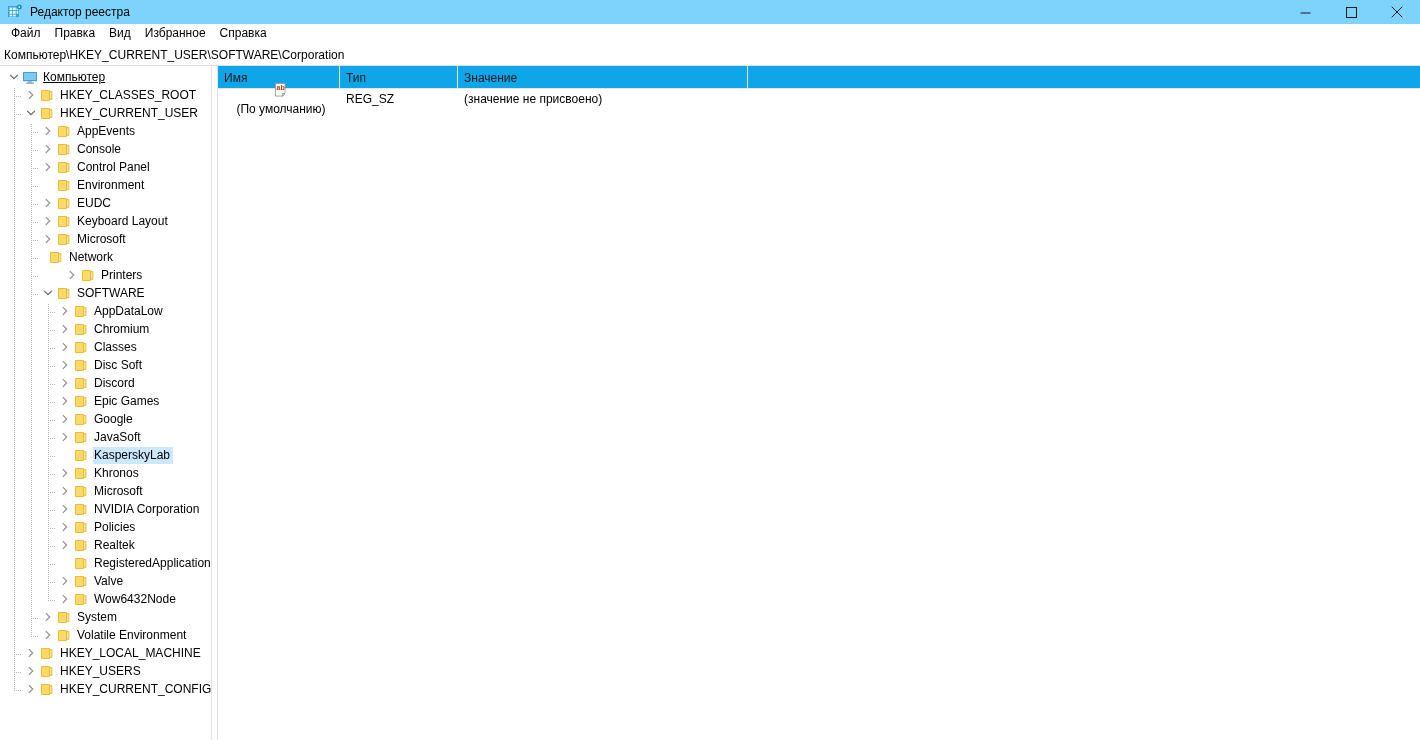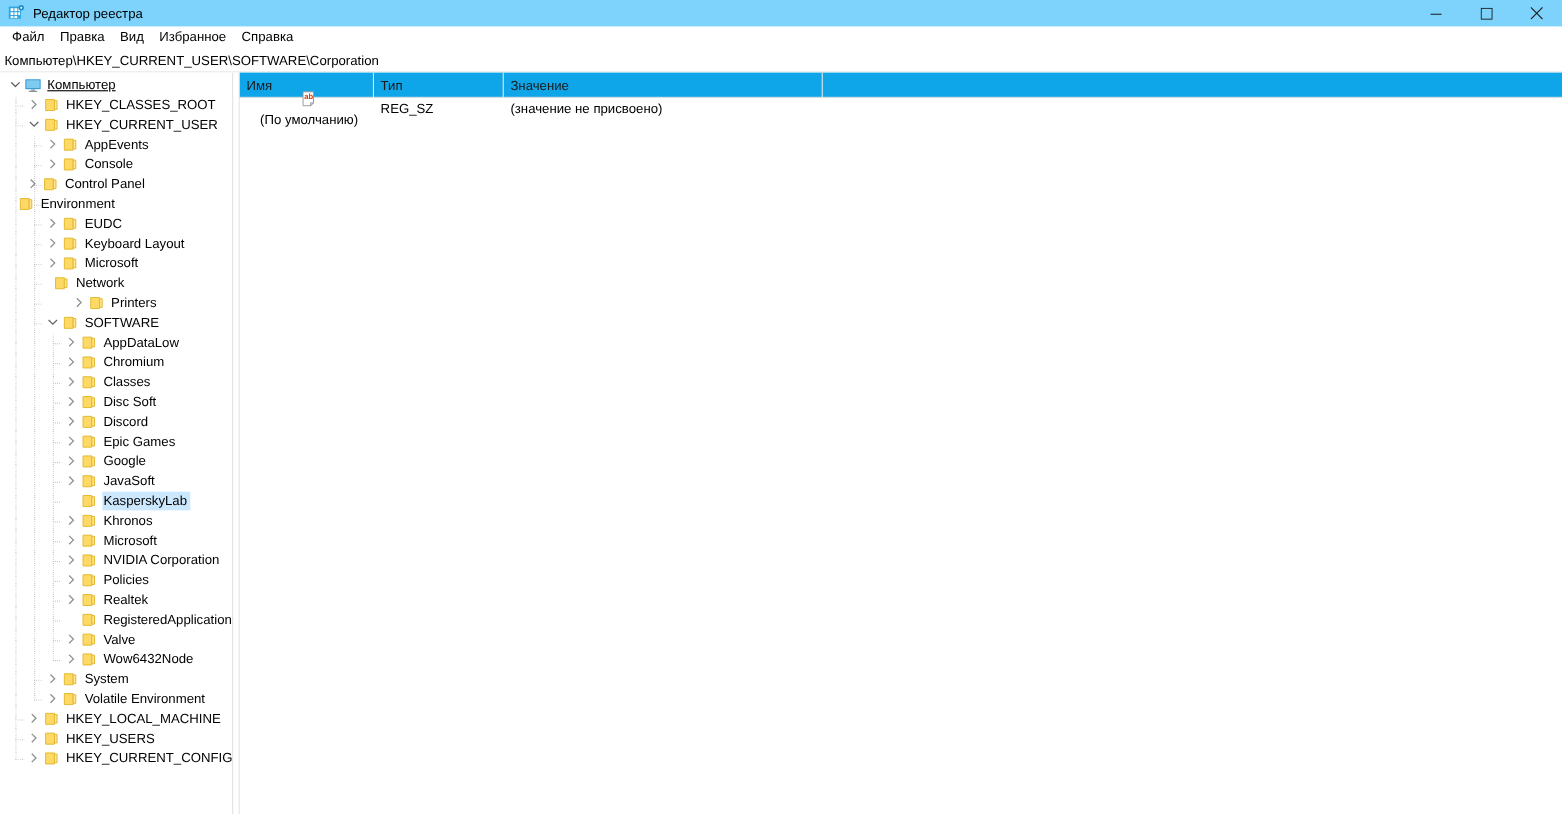--- a/index.html
+++ b/index.html
@@ -392,35 +392,35 @@
               </svg>
             </span>
             <span class="node-icon">
               <svg width="16" height="16" viewBox="0 0 16 16">
                 <path d="M2.5 3.5 h8 v10 h-8 z" fill="#ffd966" stroke="#e3b92f" stroke-width="0.9"></path>
                 <path d="M10.5 4.6 h2.4 v7.8 h-2.4 z" fill="#ffe49a" stroke="#e3b92f" stroke-width="0.9"></path>
               </svg>
             </span>
             <span class="label-wrap">Console</span>
           </div>
-          <div class="tree-row" style="padding-left: 22px;">
+          <div class="tree-row" style="padding-left: 40px;">
             <span class="twisty">
               <svg width="10" height="10" viewBox="0 0 10 10">
                 <path d="M3.3 1.6 L6.7 5 L3.3 8.4" fill="none" stroke="#909090" stroke-width="1.2" stroke-linecap="square"></path>
               </svg>
             </span>
             <span class="node-icon">
               <svg width="16" height="16" viewBox="0 0 16 16">
                 <path d="M2.5 3.5 h8 v10 h-8 z" fill="#ffd966" stroke="#e3b92f" stroke-width="0.9"></path>
                 <path d="M10.5 4.6 h2.4 v7.8 h-2.4 z" fill="#ffe49a" stroke="#e3b92f" stroke-width="0.9"></path>
               </svg>
             </span>
             <span class="label-wrap">Control Panel</span>
           </div>
-          <div class="tree-row" style="">
+          <div class="tree-row" style="padding-left: 40px;">
             <span class="twisty"></span>
             <span class="node-icon">
               <svg width="16" height="16" viewBox="0 0 16 16">
                 <path d="M2.5 3.5 h8 v10 h-8 z" fill="#ffd966" stroke="#e3b92f" stroke-width="0.9"></path>
                 <path d="M10.5 4.6 h2.4 v7.8 h-2.4 z" fill="#ffe49a" stroke="#e3b92f" stroke-width="0.9"></path>
               </svg>
             </span>
             <span class="label-wrap">Environment</span>
           </div>
           <div class="tree-row" style="padding-left: 40px;">

